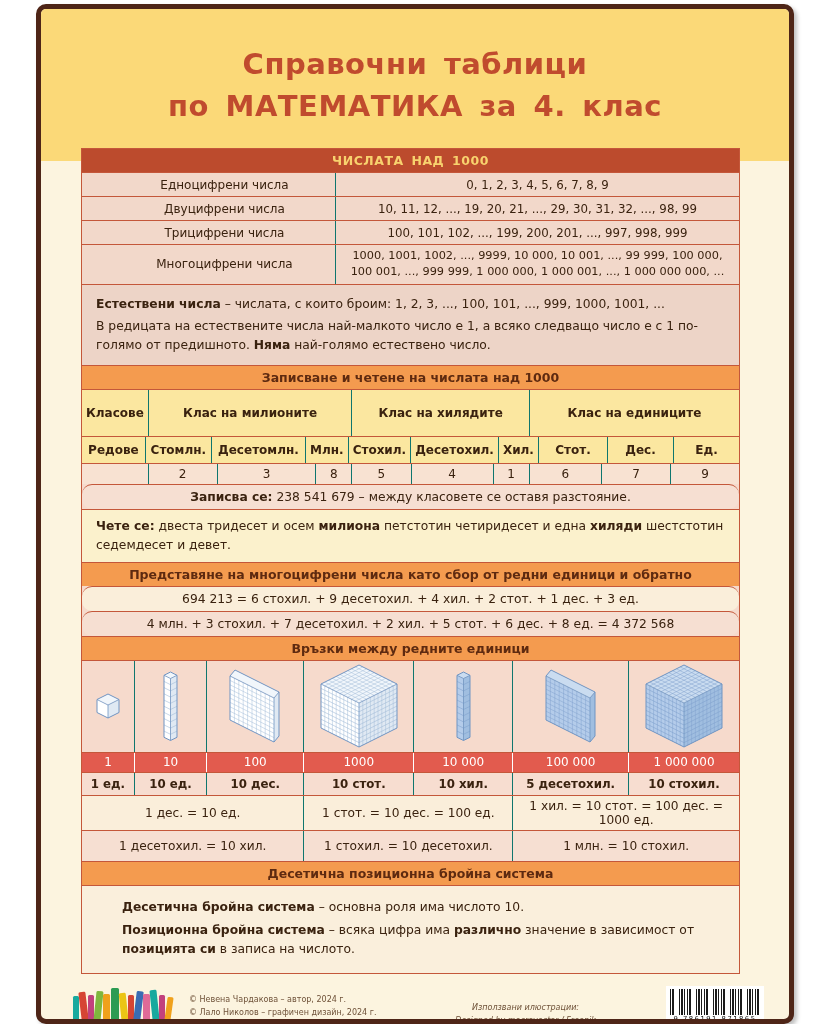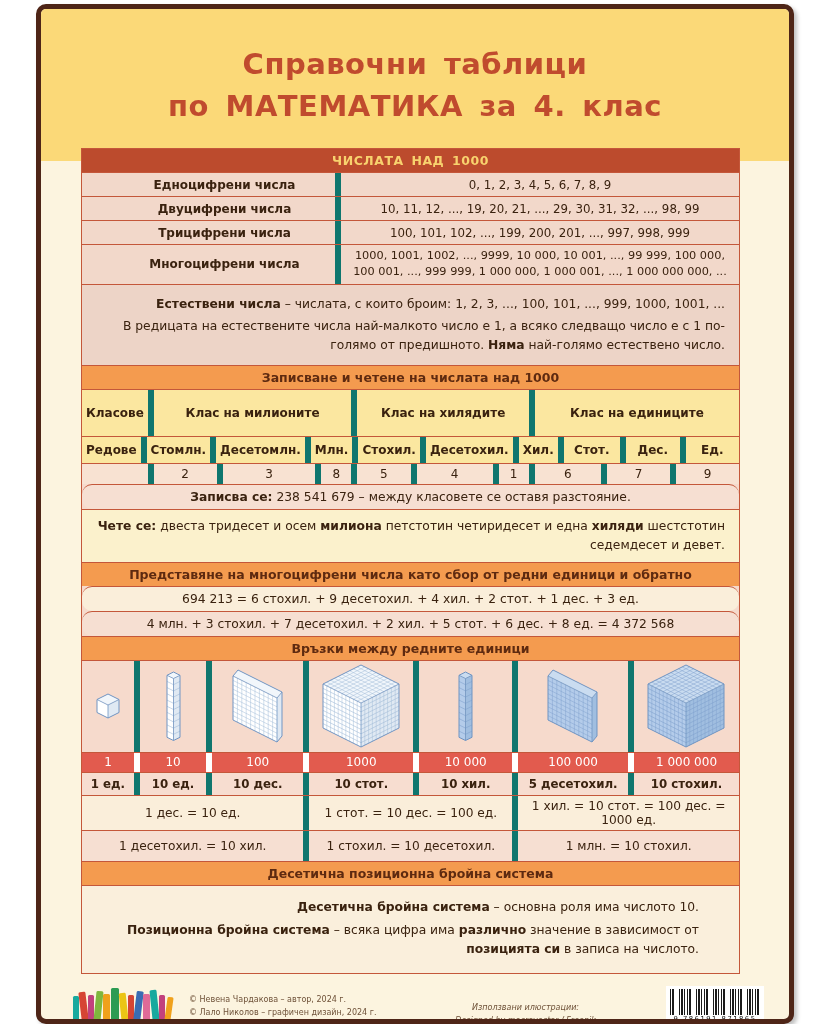--- a/index.html
+++ b/index.html
@@ -9,28 +9,28 @@
   .yellow{height:152px;background:#FBD978;display:flex;flex-direction:column;justify-content:center;align-items:center;}
   .title{color:#C04B2E;font-weight:700;font-size:29px;line-height:1.45;text-align:center;letter-spacing:.5px;word-spacing:6px;}
   .content{position:relative;margin-top:-13px;padding:0 49px 0 40px;}
   .maintable{border:1px solid #C4573A;font-size:12px;color:#3A220F;background:#F6DACC;}
   .sec{border-top:1px solid #C4573A;}
   .sec:first-child{border-top:none;}
   .band{font-weight:700;text-align:center;padding:4px 2px;font-size:12.5px;}
   .band.red{background:#BC4B2D;color:#F8D26E;letter-spacing:.5px;word-spacing:3px;}
   .band.orange{background:#F49B4F;color:#5E2A10;}
   .t{display:grid;}
-  .t>div{border-left:6px solid #0f766e;display:flex;align-items:center;justify-content:center;
+  .t>div{border-left:1px solid #0f766e;display:flex;align-items:center;justify-content:center;
          text-align:center;padding:3px 4px;min-height:17px;}
   .t>div:first-child{border-left:none;}
   .t1{grid-template-columns:38.5fr 61.5fr;background:#F2D8CA;}
-  .t1 .lbl{font-weight:700;padding-left:36px;}
+  .t1 .lbl{font-weight:400;padding-left:36px;}
   .t1 .val{font-size:11.8px;}
   .t1 .multi{font-size:11.3px;line-height:1.45;}
-  .noteblock{background:#EDD4C7;text-align:right;padding:7px 14px;font-size:12.3px;line-height:1.55;}
+  .noteblock{background:#EDD4C7;text-align:left;padding:7px 14px;font-size:12.3px;line-height:1.55;}
   .noteblock p{margin:3px 0;}
   .t2a{grid-template-columns:10fr 31fr 27fr 32fr;background:#FBE7A0;font-weight:700;}
   .t2a>div{min-height:40px;}
   .t2b{grid-template-columns:10fr 10.5fr 15fr 5.5fr 9fr 12.5fr 5.5fr 11fr 10.5fr 10.5fr;background:#FBE7A0;}
   .t2b>div{min-height:20px;}
   .t2b.hdr{font-weight:700;}
   .t2b.digits{background:#F8E2D2;font-weight:400;}
   .t2b.digits>div{min-height:14px;}
   .rowline{text-align:center;padding:5px 8px;font-size:12.3px;border-radius:10px;}
   .pink2{background:#F6DFD2;}

